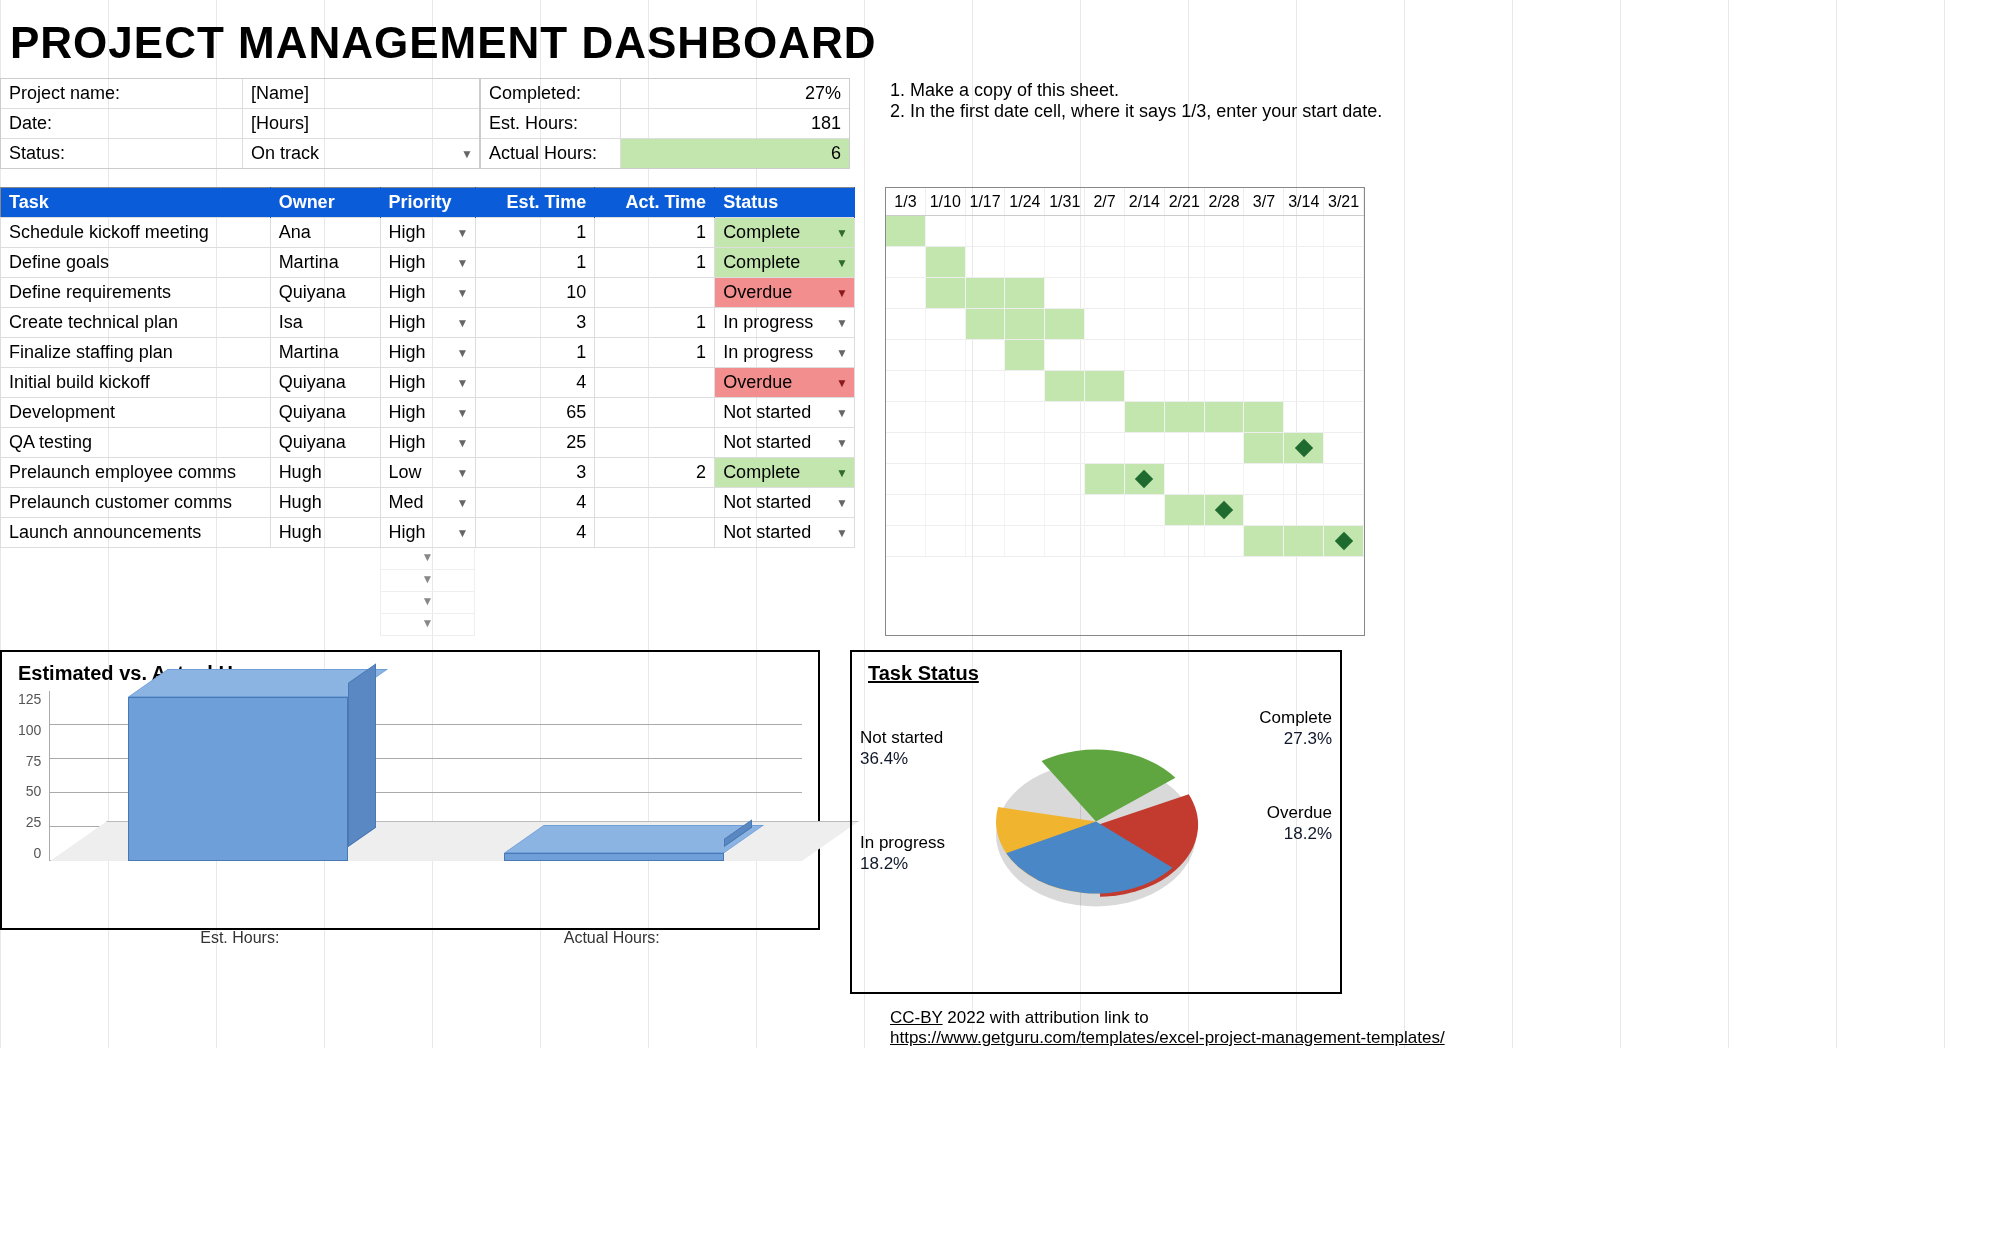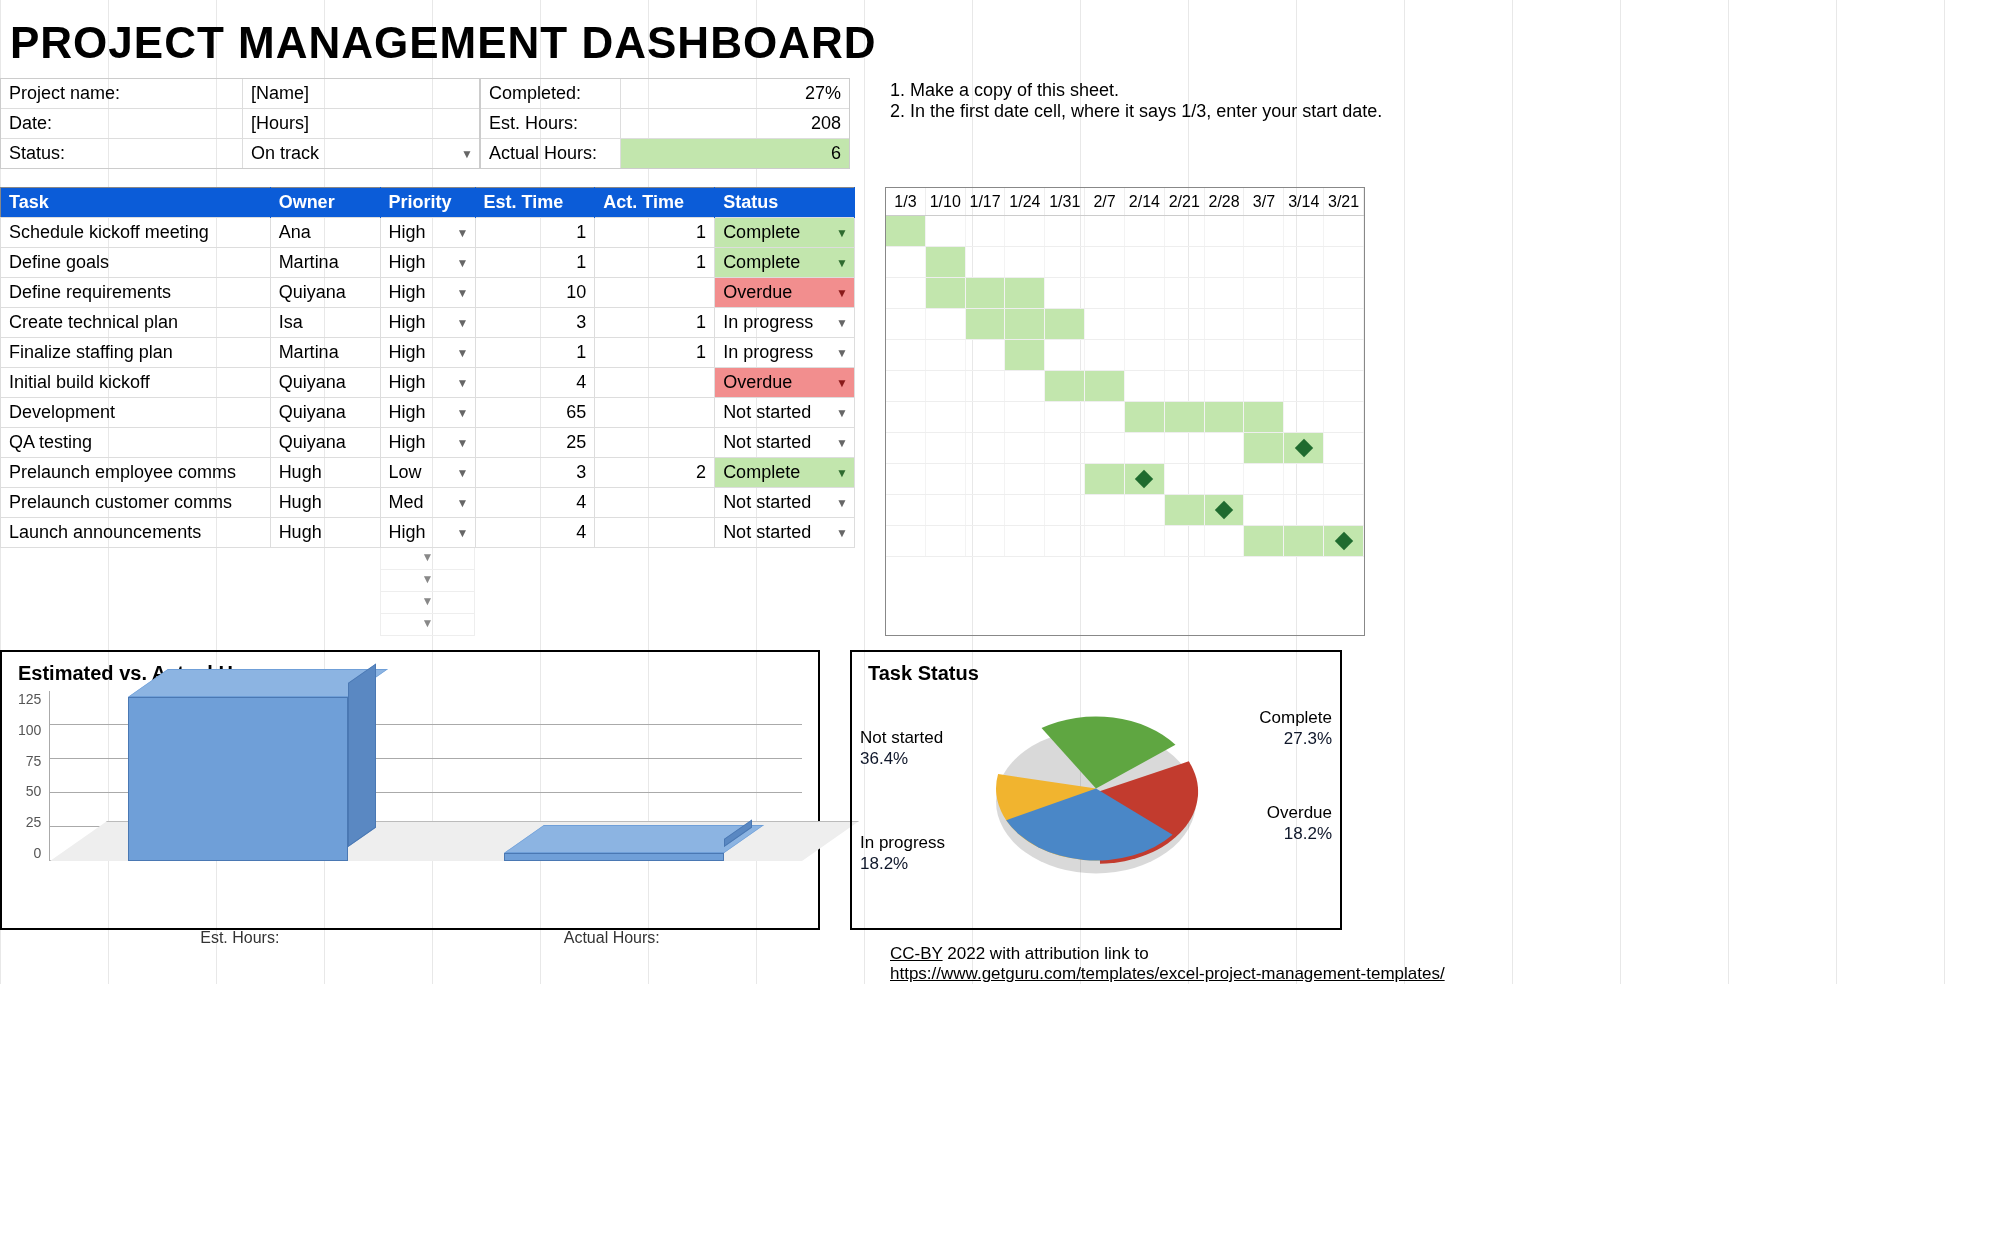--- a/index.html
+++ b/index.html
@@ -80,21 +80,21 @@
     border: 1px solid #888;
   }
   table.task-table th {
     background: #0b5cd8;
     color: #fff;
     text-align: left;
     padding: 4px 8px;
     font-weight: 700;
     border-right: 1px solid #0b5cd8;
   }
-  table.task-table th.num { }
+  table.task-table th.num { text-align: right; }
   table.task-table td {
     padding: 4px 8px;
     border: 1px solid #ddd;
     position: relative;
     height: 30px;
   }
   table.task-table td.num { text-align: right; }
   .status-cell { padding-left: 6px; }
   .status-complete { background: #c2e6ad; }
   .status-overdue  { background: #f28e8e; }
@@ -231,22 +231,23 @@
     display: flex;
     justify-content: space-around;
     font-size: 16px;
     margin-top: 28px;
     padding-left: 40px;
     color: #333;
   }
 
   .piechart {
     width: 492px;
-    height: 280px;
-    position: relative;
+    height: 344px;
+    position: relative;
+    text-decoration: underline;
   }
   .pie-svg-wrap {
     position: absolute;
     left: 50%;
     top: 52%;
     transform: translate(-50%,-50%);
   }
   .pie-label {
     position: absolute;
     font-size: 17px;
@@ -297,21 +298,21 @@
       </div>
     </div>
 
     <div class="metrics-block">
       <div class="info-row">
         <div class="info-label">Completed:</div>
         <div class="info-value">27%</div>
       </div>
       <div class="info-row">
         <div class="info-label">Est. Hours:</div>
-        <div class="info-value">208</div>
+        <div class="info-value">181</div>
       </div>
       <div class="info-row">
         <div class="info-label">Actual Hours:</div>
         <div class="info-value bg-green">6</div>
       </div>
     </div>
 
     <div class="help-block" style="margin-left:30px">
       <div>1. Make a copy of this sheet.</div>
       <div>2. In the first date cell, where it says 1/3, enter your start date.</div>

